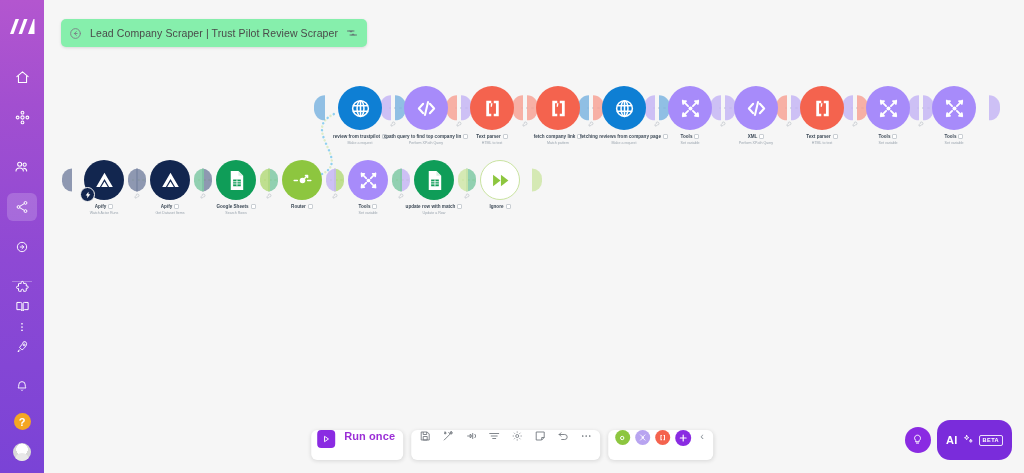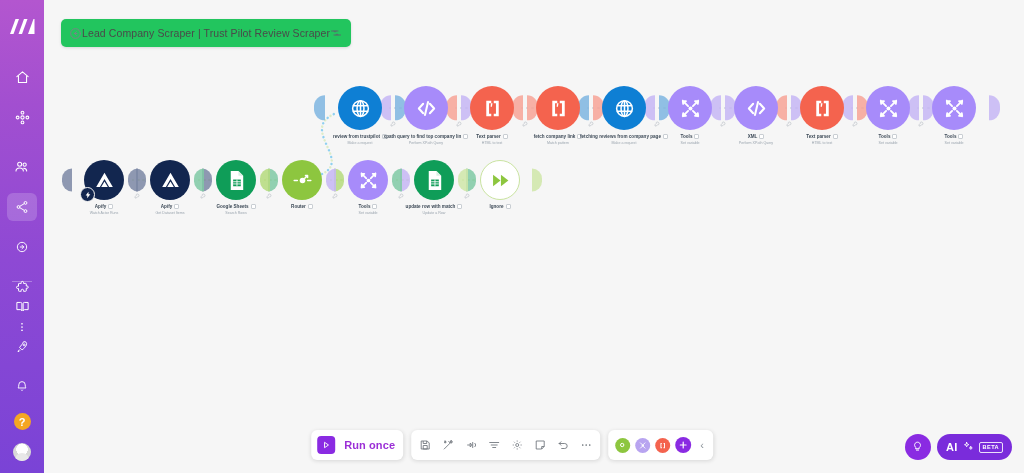--- a/index.html
+++ b/index.html
@@ -53,24 +53,24 @@
   }
   .avatar::after {
     content: ""; position: absolute; left: 2px; bottom: 0;
     width: 14px; height: 8px; border-radius: 7px 7px 0 0; background: #e8e8e8;
   }
 
   
   .header-pill {
     position: absolute; left: 61px; top: 19px;
     height: 28px;
-    background: #22c55e; border-radius: 5px;
+    background: #86efac; border-radius: 5px;
     box-shadow: 0 1px 3px rgba(0,0,0,0.12);
     display: flex; align-items: center;
-    padding: 0 9px 0 8px; 
+    padding: 0 9px 0 8px; gap: 8px;
     z-index: 20;
   }
   .header-title {
     font-size: 10.5px; color: #4a4a4a; white-space: nowrap; letter-spacing: .1px;
   }
   .hdr-icon { display: flex; align-items: center; cursor: pointer; }
 
   
   .canvas {
     position: absolute; left: 44px; top: 0;
@@ -134,21 +134,21 @@
   
   .bottombar {
     position: absolute; left: 50%; transform: translateX(-50%);
     bottom: 13px;
     display: flex; align-items: center; gap: 8px;
     z-index: 25;
   }
   .panel {
     background: #fff; border-radius: 6px;
     box-shadow: 0 1px 4px rgba(0,0,0,0.13);
-    display: flex; align-items: center;
+    display: flex; align-items: flex-start;
     height: 30px;
   }
   .run-panel { padding: 0 8px 0 6px; gap: 9px; }
   .play-btn {
     width: 18px; height: 18px; border-radius: 4px;
     background: #8a2be2;
     display: flex; align-items: center; justify-content: center;
     cursor: pointer;
   }
   .run-label { font-size: 11px; color: #9b2fd6; font-weight: bold; letter-spacing: .1px; cursor: pointer; }
@@ -180,21 +180,21 @@
     position: absolute; right: 12px; bottom: 13px;
     display: flex; align-items: center; gap: 6px;
     z-index: 25;
   }
   .bulb-btn {
     width: 26px; height: 26px; border-radius: 50%;
     background: #8a2be2; display: flex; align-items: center; justify-content: center;
     cursor: pointer;
   }
   .ai-pill {
-    height: 26px; border-radius: 13px; background: #7a2cdb;
+    height: 40px; border-radius: 13px; background: #7a2cdb;
     display: flex; align-items: center; gap: 5px; padding: 0 9px;
     cursor: pointer;
   }
   .ai-text { color: #fff; font-size: 11px; font-weight: bold; letter-spacing: .3px; }
   .beta {
     font-size: 5.6px; color: #fff; font-weight: bold;
     border: .8px solid rgba(255,255,255,.85); border-radius: 2px;
     padding: 1.5px 3px; letter-spacing: .4px;
   }
 </style>

